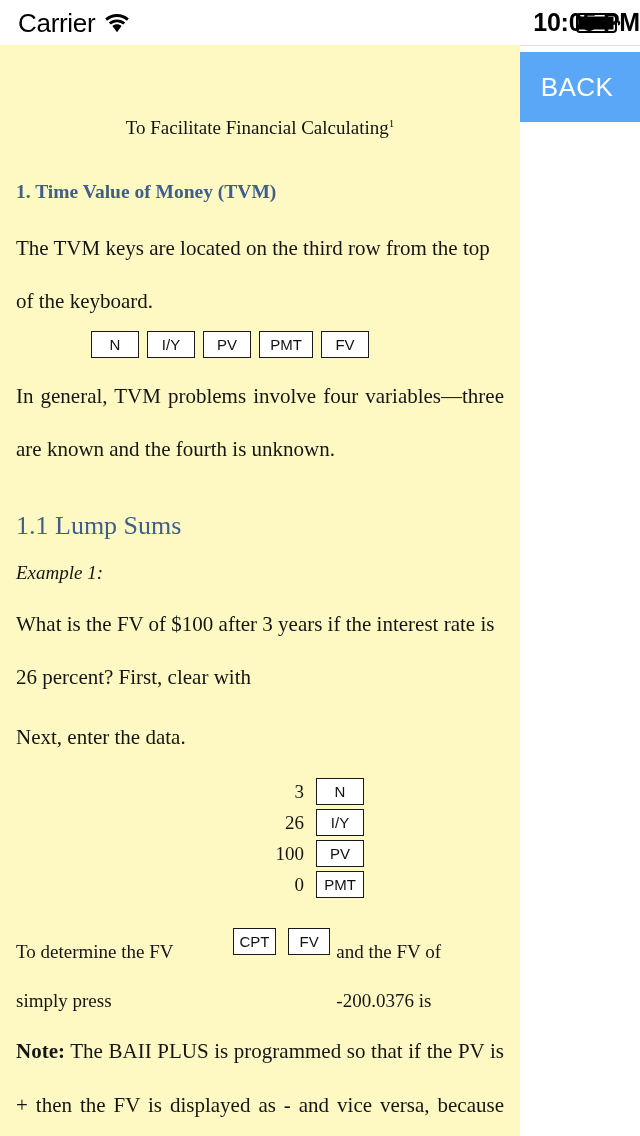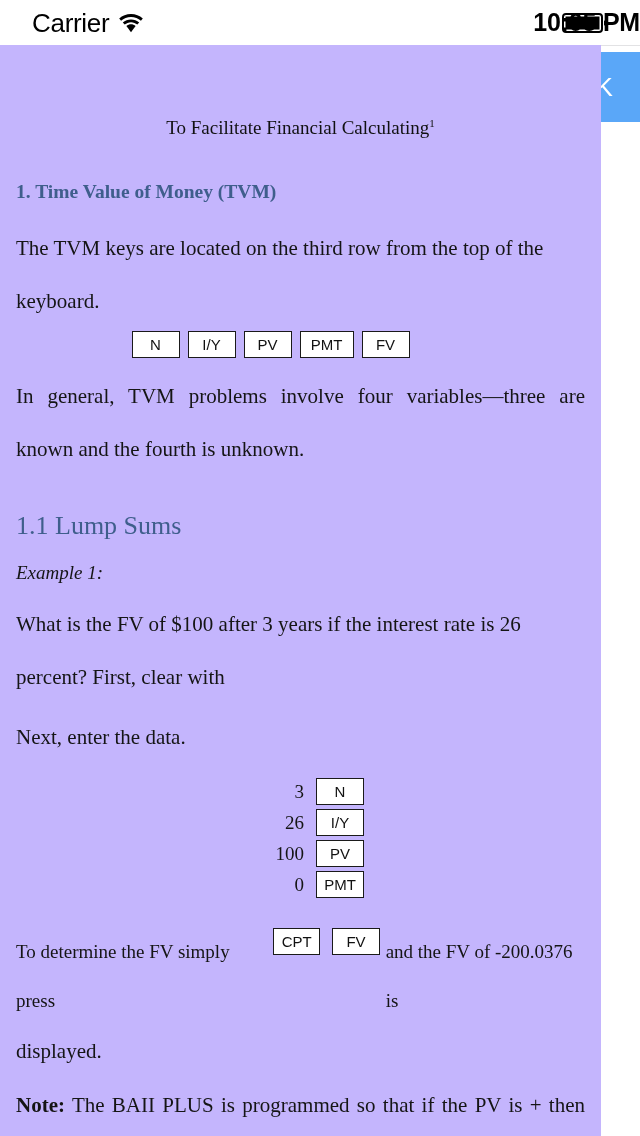--- a/index.html
+++ b/index.html
@@ -17,21 +17,21 @@
 
   
   #status-bar {
     position: relative;
     height: 45px;
     background: #ffffff;
     display: flex;
     align-items: center;
     font-family: "Liberation Sans", sans-serif;
     box-sizing: border-box;
-    padding: 0 32px;
+    padding: 0 18px;
   }
   #status-left {
     display: flex;
     align-items: center;
     gap: 9px;
     flex: 0 0 auto;
   }
   .sb-carrier {
     font-size: 26px;
     color: #000;
@@ -102,23 +102,23 @@
     font-family: "Liberation Sans", sans-serif;
     font-size: 26px;
     letter-spacing: 0.4px;
   }
 
   
   #doc {
     position: absolute;
     top: 45px;
     left: 0;
-    width: 601px;
+    width: 520px;
     height: 1091px;
-    background: #c4b5fd;
+    background: #fef9c3;
     overflow: hidden;
   }
   #doc-inner {
     padding: 0 16px;
     box-sizing: border-box;
   }
 
   .doc-title {
     text-align: center;
     font-size: 19px;
@@ -340,20 +340,19 @@
 
     <div class="sp-30"></div>
 
     <div class="inline-line">
       <span>To determine the FV simply press</span>
       <span class="key key-w48">CPT</span>
       <span class="key key-w48">FV</span>
       <span>and the FV of -200.0376 is</span>
     </div>
 
-    <p class="para para-nojust">displayed.</p>
 
     <p class="para"><span class="note-label">Note:</span><span> The BAII PLUS is programmed so that if the PV is + then the FV is displayed as - and vice versa, because the BAII PLUS assumes that one is an inflow and the other is an outflow.</span></p>
 
     <div class="sp-36"></div>
 
   </div>
 </div>
 
 </body></html>

